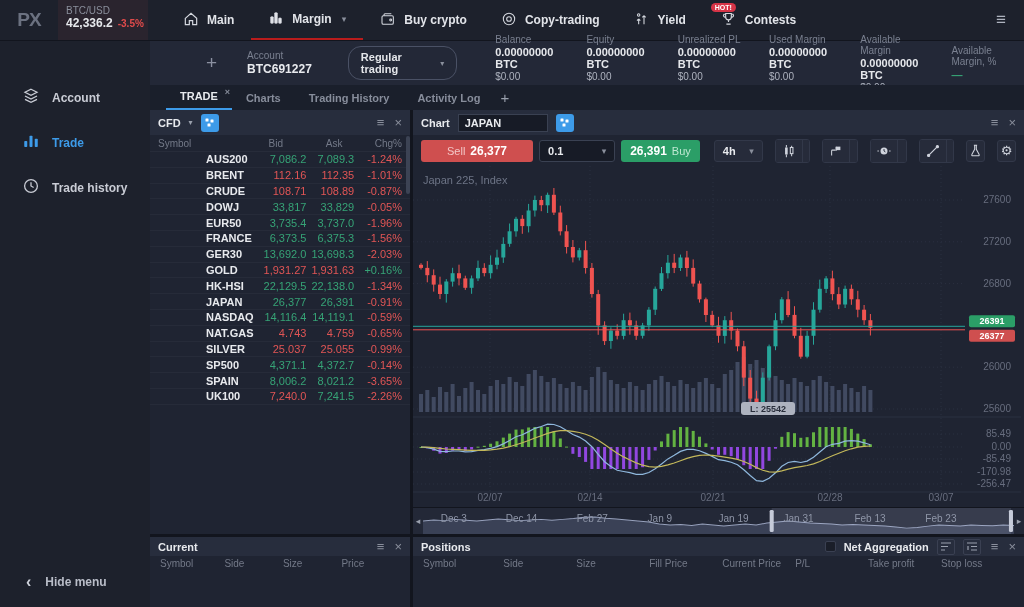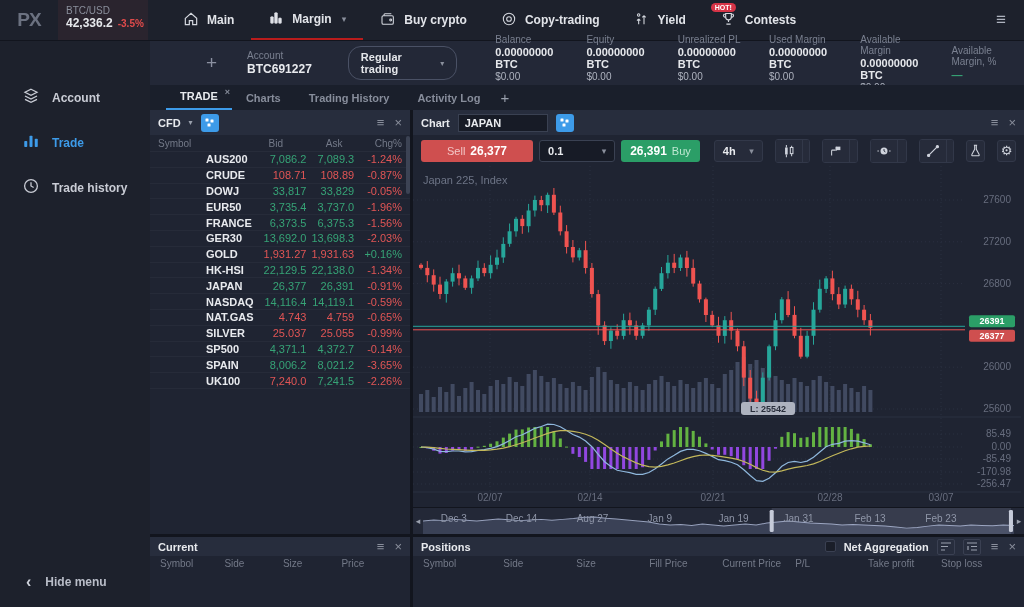--- a/index.html
+++ b/index.html
@@ -291,20 +291,26 @@
               <div class="wl-col">Bid</div>
               <div class="wl-col">Ask</div>
               <div class="wl-col">Chg%</div>
             </div>
           <div class="wl-body">
               <div class="wl-row">
                 <div class="wl-sym">AUS200</div>
                 <div class="wl-cell up">7,086.2</div>
                 <div class="wl-cell up">7,089.3</div>
                 <div class="wl-cell down">-1.24%</div>
+              </div>
+              <div class="wl-row">
+                <div class="wl-sym">BRENT</div>
+                <div class="wl-cell down">112.16</div>
+                <div class="wl-cell down">112.35</div>
+                <div class="wl-cell down">-1.01%</div>
               </div>
               <div class="wl-row">
                 <div class="wl-sym">CRUDE</div>
                 <div class="wl-cell down">108.71</div>
                 <div class="wl-cell down">108.89</div>
                 <div class="wl-cell down">-0.87%</div>
               </div>
               <div class="wl-row">
                 <div class="wl-sym">DOWJ</div>
                 <div class="wl-cell up">33,817</div>
@@ -812,21 +818,21 @@
             <div class="nav-svg-wrap">
                 <svg width="100%" height="100%" viewBox="0 0 584 27" preserveAspectRatio="none">
                   <path d="M0,27 L0.0,13.5 L10.6,12.4 L21.2,13.1 L31.9,11.8 L42.5,12.7 L53.1,13.5 L63.7,12.4 L74.3,11.4 L84.9,12.2 L95.6,13.1 L106.2,12.4 L116.8,11.8 L127.4,12.7 L138.0,11.8 L148.7,11.0 L159.3,9.7 L169.9,9.3 L180.5,10.6 L191.1,11.4 L201.7,12.4 L212.4,13.5 L223.0,14.5 L233.6,16.6 L244.2,17.7 L254.8,17.1 L265.5,18.1 L276.1,16.6 L286.7,17.7 L297.3,18.8 L307.9,17.7 L318.5,16.6 L329.2,17.7 L339.8,15.6 L350.4,14.5 L361.0,13.5 L371.6,14.5 L382.3,15.6 L392.9,16.0 L403.5,16.6 L414.1,17.7 L424.7,17.1 L435.3,17.7 L446.0,18.1 L456.6,18.8 L467.2,19.8 L477.8,20.9 L488.4,20.2 L499.1,18.8 L509.7,17.7 L520.3,18.1 L530.9,18.8 L541.5,17.7 L552.1,18.1 L562.8,18.5 L573.4,17.7 L584.0,18.1 L584,27 Z" fill="#3a4156"></path>
                   <polyline points="0.0,13.5 10.6,12.4 21.2,13.1 31.9,11.8 42.5,12.7 53.1,13.5 63.7,12.4 74.3,11.4 84.9,12.2 95.6,13.1 106.2,12.4 116.8,11.8 127.4,12.7 138.0,11.8 148.7,11.0 159.3,9.7 169.9,9.3 180.5,10.6 191.1,11.4 201.7,12.4 212.4,13.5 223.0,14.5 233.6,16.6 244.2,17.7 254.8,17.1 265.5,18.1 276.1,16.6 286.7,17.7 297.3,18.8 307.9,17.7 318.5,16.6 329.2,17.7 339.8,15.6 350.4,14.5 361.0,13.5 371.6,14.5 382.3,15.6 392.9,16.0 403.5,16.6 414.1,17.7 424.7,17.1 435.3,17.7 446.0,18.1 456.6,18.8 467.2,19.8 477.8,20.9 488.4,20.2 499.1,18.8 509.7,17.7 520.3,18.1 530.9,18.8 541.5,17.7 552.1,18.1 562.8,18.5 573.4,17.7 584.0,18.1" fill="none" stroke="#97a1bc" stroke-width="1"></polyline>
                   <rect x="344.56" y="0" width="236.44" height="27" fill="rgba(190,200,230,0.13)"></rect>
                   <rect x="342.56" y="2" width="4" height="23" rx="1.5" fill="#c6cbd9"></rect>
                   <rect x="579" y="2" width="4" height="23" rx="1.5" fill="#c6cbd9"></rect>
                 </svg>
                 <span class="nav-lbl" style="left: 3%;">Dec 3</span>
                 <span class="nav-lbl" style="left: 14%;">Dec 14</span>
-                <span class="nav-lbl" style="left: 26%;">Aug 27</span>
+                <span class="nav-lbl" style="left: 26%;">Feb 27</span>
                 <span class="nav-lbl" style="left: 38%;">Jan 9</span>
                 <span class="nav-lbl" style="left: 50%;">Jan 19</span>
                 <span class="nav-lbl" style="left: 61%;">Jan 31</span>
                 <span class="nav-lbl" style="left: 73%;">Feb 13</span>
                 <span class="nav-lbl" style="left: 85%;">Feb 23</span>
               </div>
             <div class="nav-arrow">▸</div>
           </div>
         </div>
       </div>

